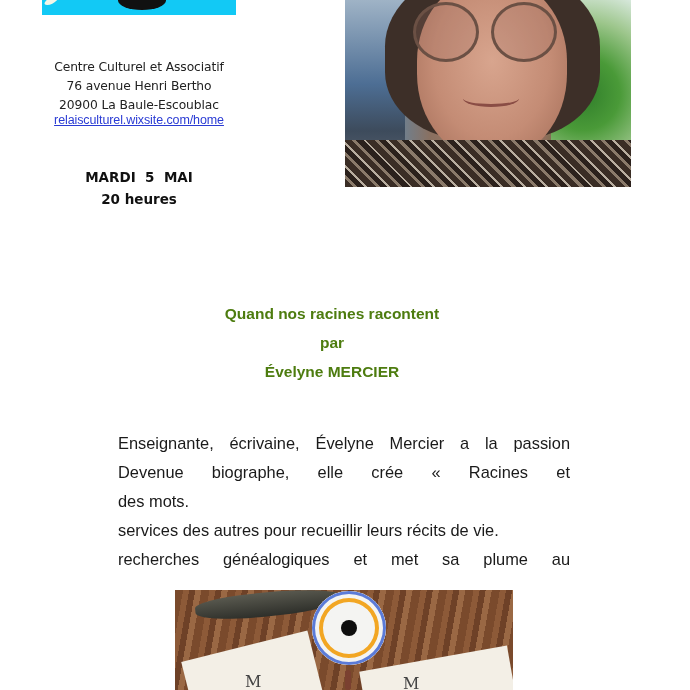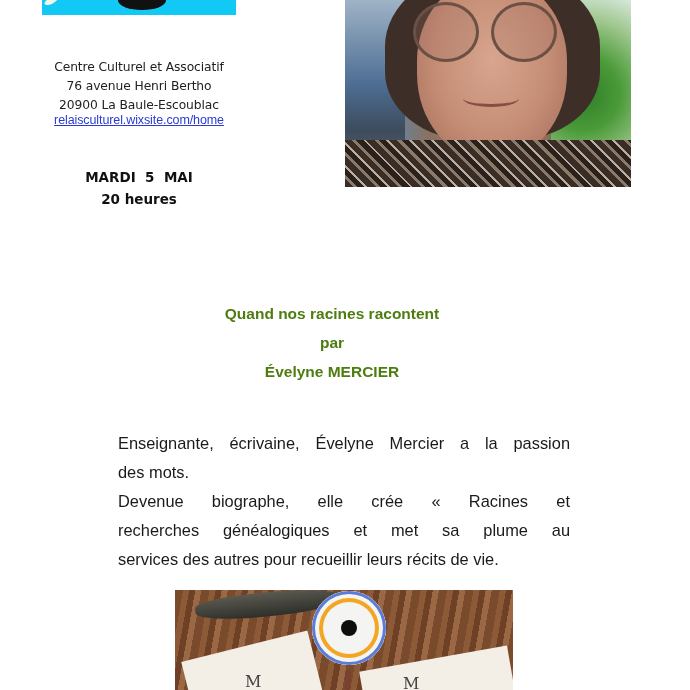--- a/index.html
+++ b/index.html
@@ -265,24 +265,24 @@
   </div>
 
   <div class="title-block">
     <span class="line">Quand nos racines racontent</span>
     <span class="line">par</span>
     <span class="line">Évelyne MERCIER</span>
   </div>
 
   <div class="body-text">
     <span class="line">Enseignante, écrivaine, Évelyne Mercier a la passion</span>
+    <span class="line">Devenue biographe, elle crée « Racines et</span>
     <span class="line last">des mots.</span>
-    <span class="line">Devenue biographe, elle crée « Racines et</span>
+    <span class="line last">services des autres pour recueillir leurs récits de vie.</span>
     <span class="line">recherches généalogiques et met sa plume au</span>
-    <span class="line last">services des autres pour recueillir leurs récits de vie.</span>
   </div>
 
   <div class="bottom-photo">
     <div class="blade"></div>
     <div class="disc"></div>
     <div class="disc-dot"></div>
     <div class="card-l"></div>
     <div class="card-r"></div>
     <span class="card-mark mark-l">M</span>
     <span class="card-mark mark-r">M</span>

